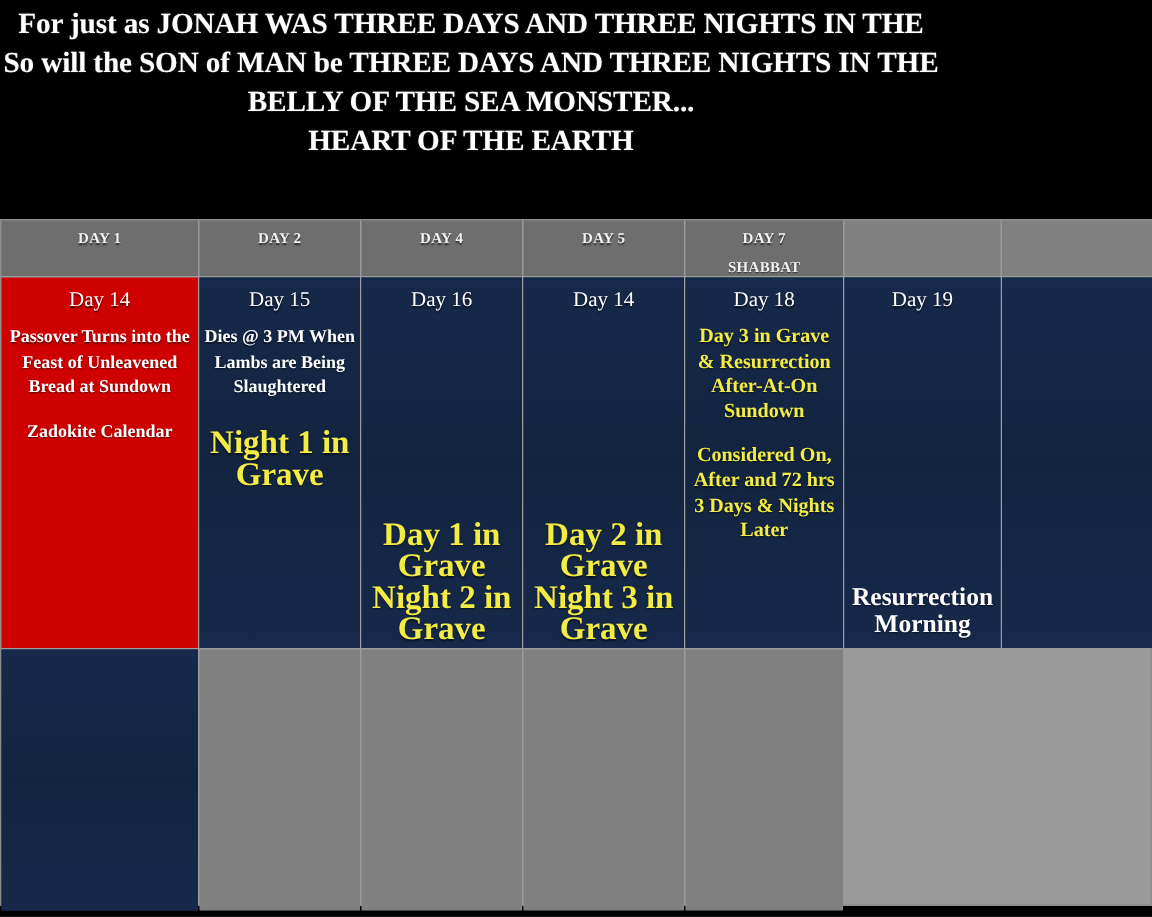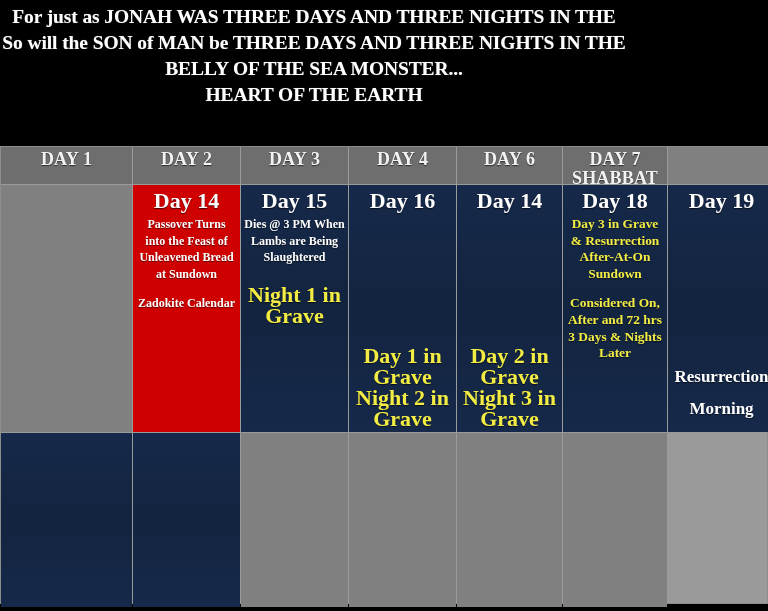--- a/index.html
+++ b/index.html
@@ -67,31 +67,31 @@
   .cell.head   { background: #6e6e6e; }
   .cell.red    { background: #ce0000; }
   .cell.navy   {
     background: linear-gradient(180deg, #16294a 0%, #12243f 50%, #16294a 100%);
     background-color: #15294a;
   }
 
   .head-label {
     color: #f2f2f2;
     font-weight: bold;
-    font-size: 18px;
+    font-size: 10px;
     line-height: 17px;
     letter-spacing: 0.2px;
     padding-top: 2px;
     text-shadow: 0 1px 1px rgba(0,0,0,0.6);
   }
 
   .daytitle {
     color: #ffffff;
-    font-weight: bold;
-    font-size: 22px;
+    font-weight: normal;
+    font-size: 14px;
     line-height: 22px;
     margin-top: 3px;
     margin-bottom: 4px;
     text-shadow: 0 1px 1px rgba(0,0,0,0.65);
   }
   .body-white {
     color: #ffffff;
     font-weight: bold;
     font-size: 12px;
     line-height: 16.6px;
@@ -115,21 +115,21 @@
     flex-direction: column;
     height: 100%;
     gap: 16px;
   }
   .push { flex: 1 1 auto; }
 
   .resurrection {
     color: #ffffff;
     font-weight: bold;
     font-size: 17px;
-    line-height: 32px;
+    line-height: 18px;
     padding-bottom: 4px;
     text-shadow: 0 1px 1px rgba(0,0,0,0.55);
   }
 </style>
 </head>
 <body>
 
 <div id="page">
 
   <div class="heading">
@@ -141,27 +141,24 @@
 
   <div class="grid">
 
     <div class="cell head">
       <div class="head-label">DAY 1</div>
     </div>
     <div class="cell head">
       <div class="head-label">DAY 2</div>
     </div>
     <div class="cell head">
-      <div class="head-label">DAY 3</div>
-    </div>
-    <div class="cell head">
       <div class="head-label">DAY 4</div>
     </div>
     <div class="cell head">
-      <div class="head-label">DAY 6</div>
+      <div class="head-label">DAY 5</div>
     </div>
     <div class="cell head">
       <div class="head-label">DAY 7</div>
       <div class="head-label">SHABBAT</div>
     </div>
 
     <div class="cell gray"></div>
 
     <div class="cell gray"></div>
 

